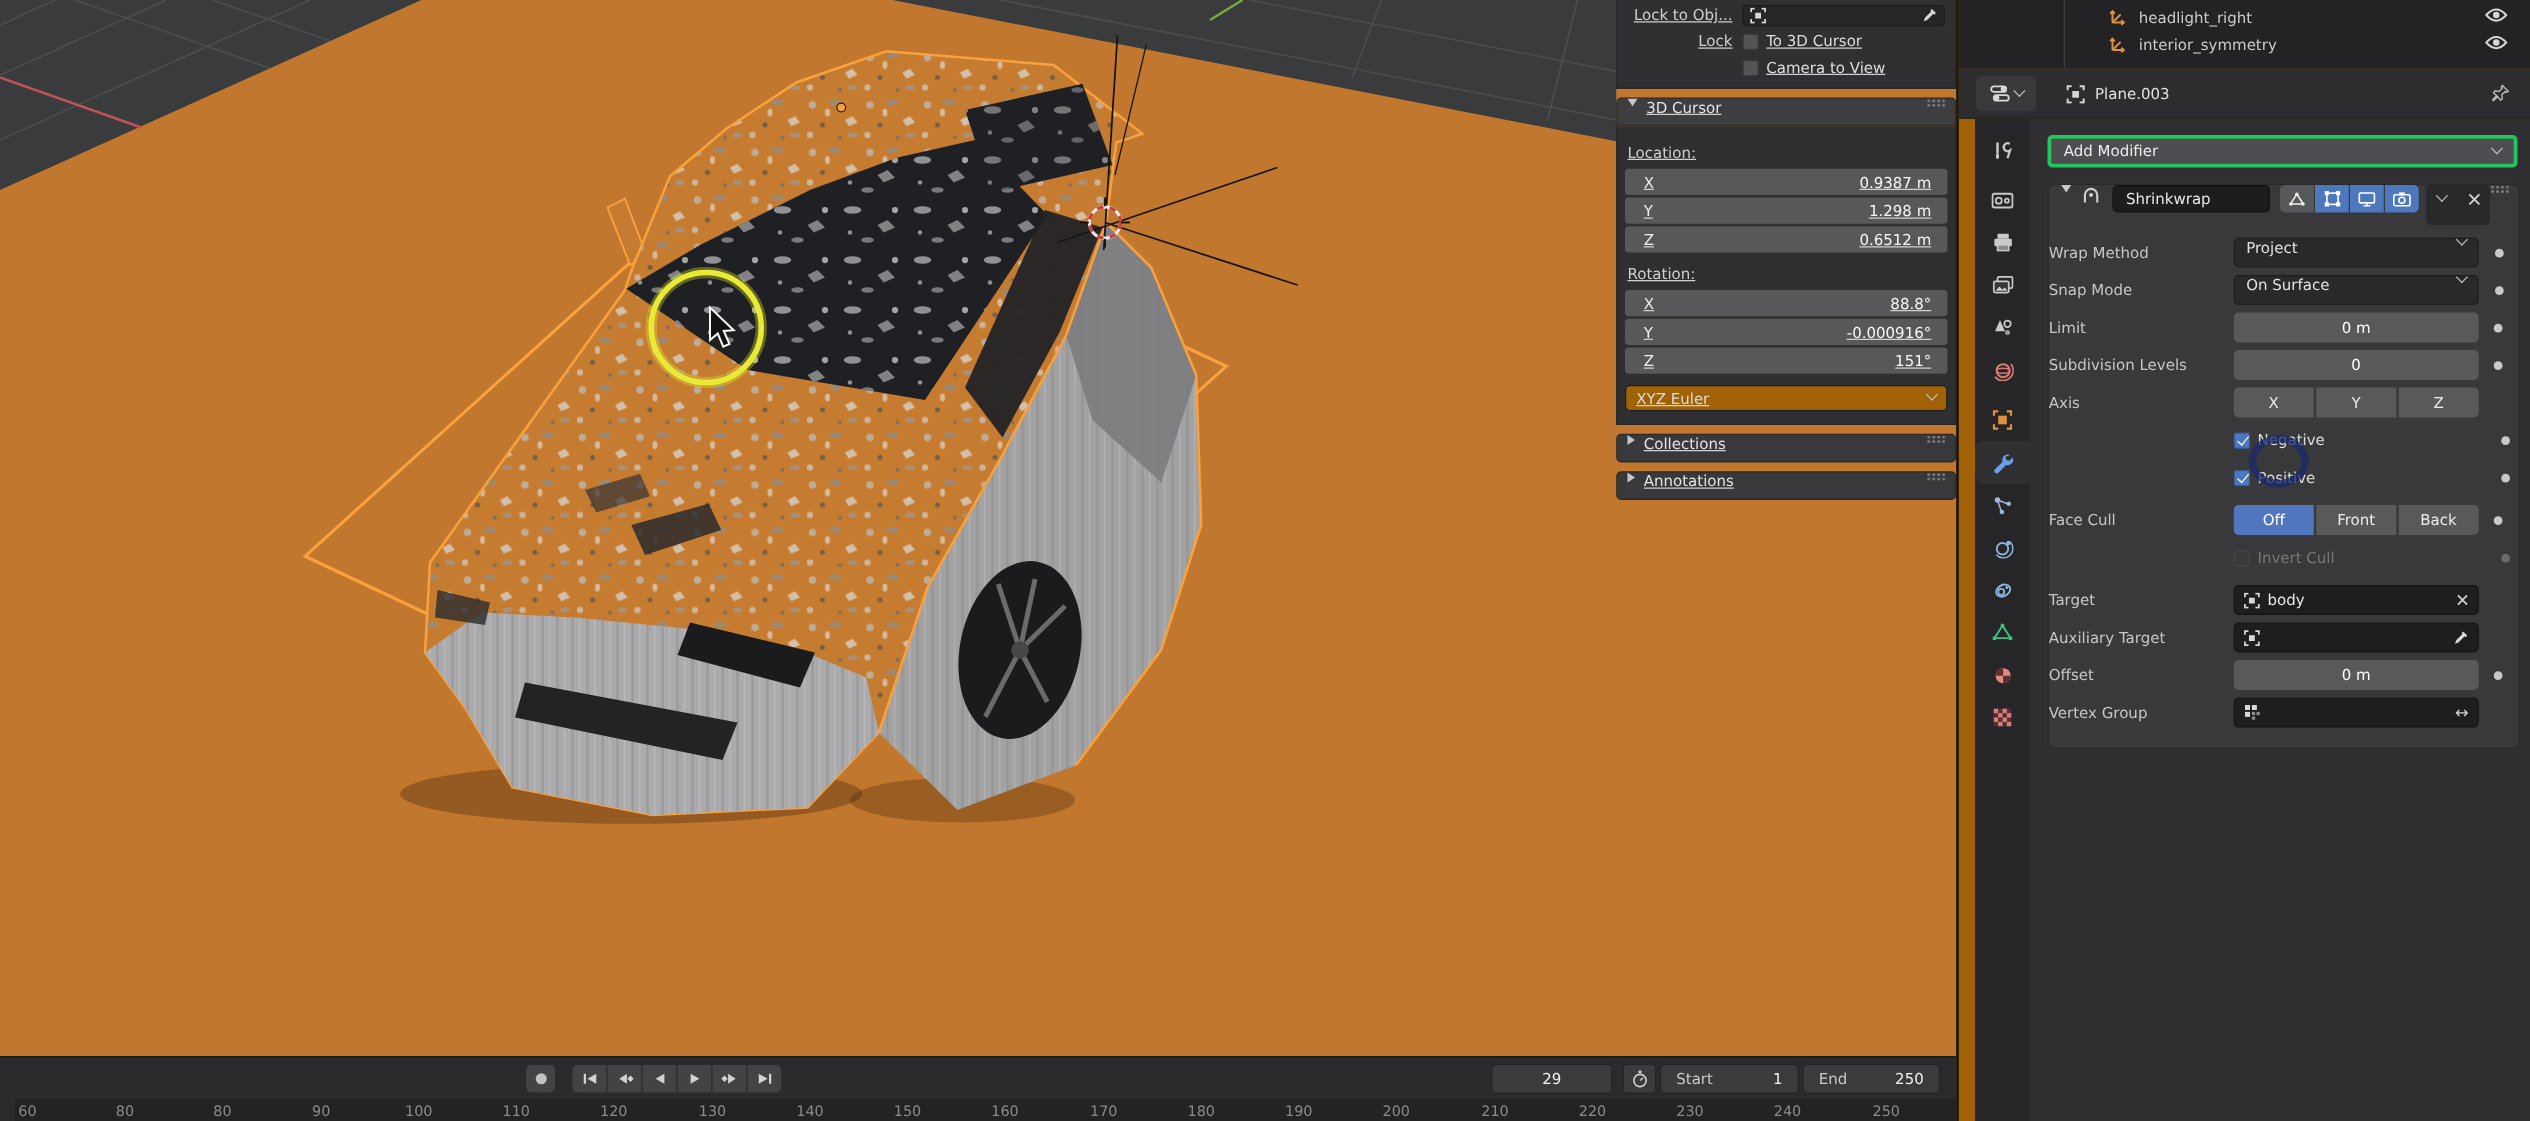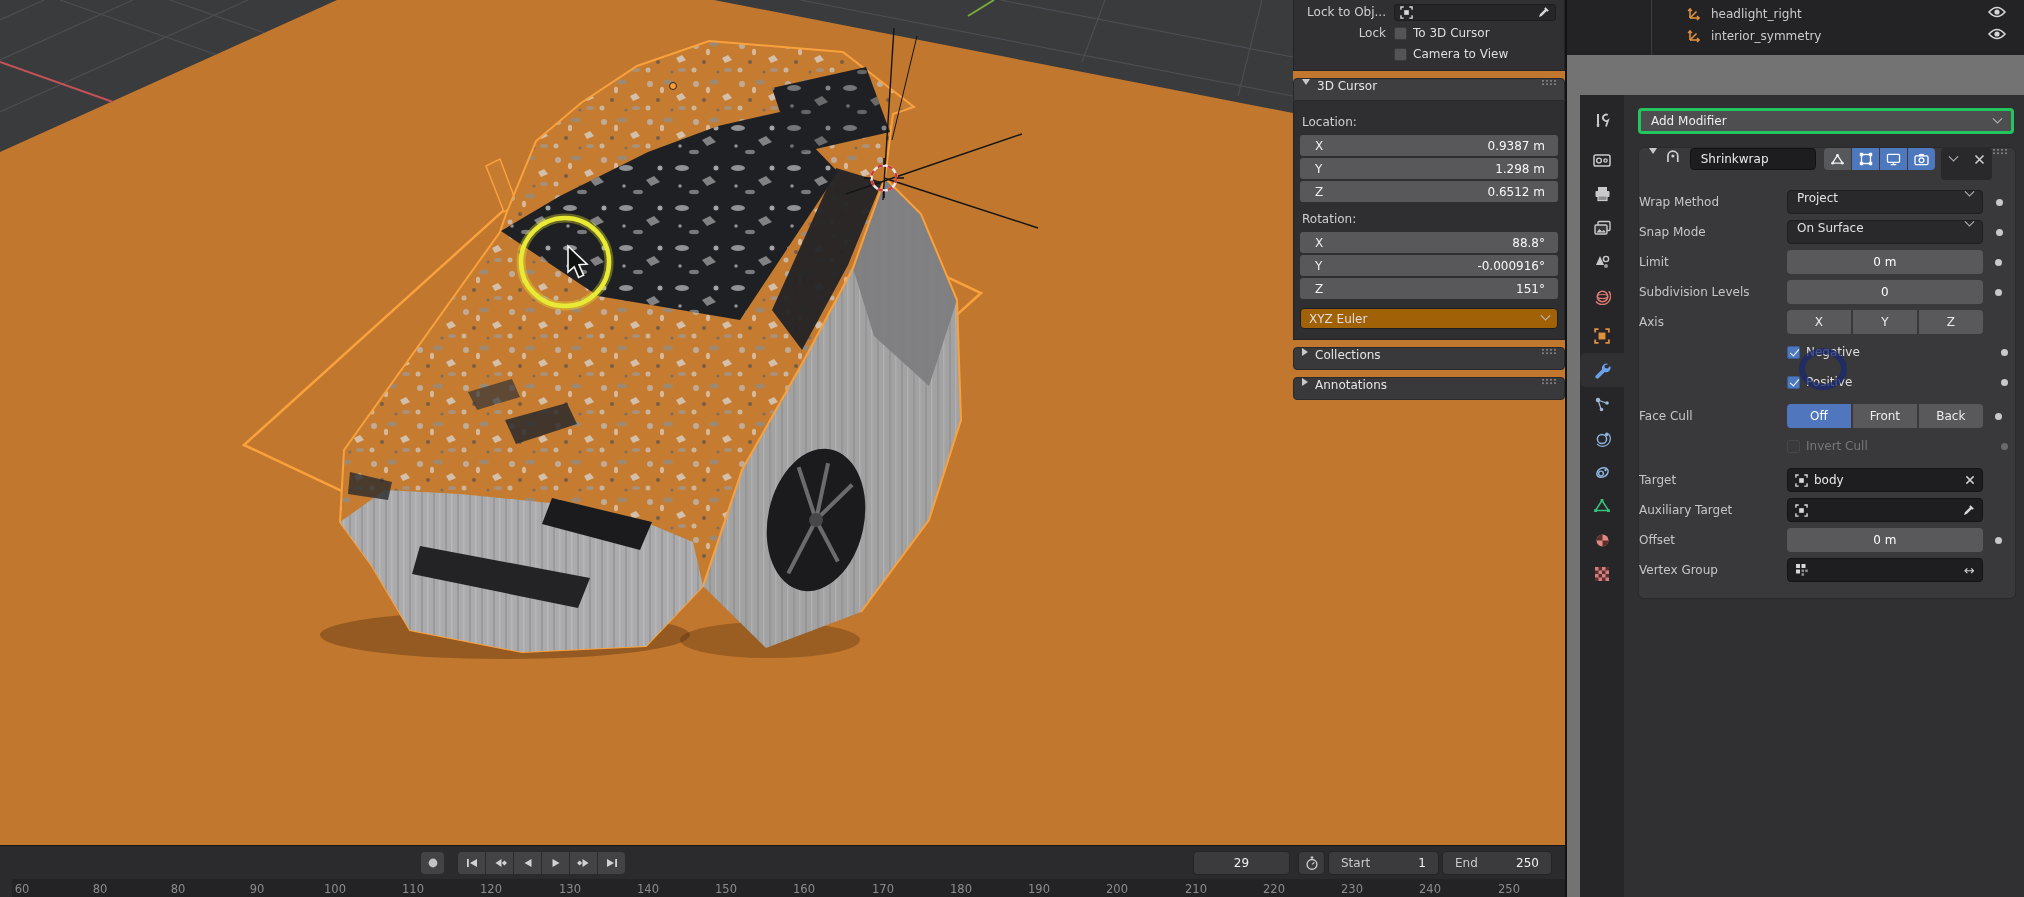--- a/index.html
+++ b/index.html
@@ -5,21 +5,21 @@
   * { box-sizing: border-box; margin:0; padding:0; }
   html,body { background:#151515; }
   body { font-family:"DejaVu Sans", sans-serif; font-size:12px; color:#d0d0d0; }
   #app { position:relative; width:2024px; height:897px; overflow:hidden; background:#2e2e30; }
 
   
   #viewport { position:absolute; left:0; top:0; width:1565px; height:845px; background:#c1772e; }
   #scene { position:absolute; left:0; top:0; }
 
   
-  #npanel { position:absolute; left:1293px; top:0; width:272px; }
+  #npanel { position:absolute; left:1293px; top:0; width:272px;text-decoration:underline; }
   .nsec { background:#303032; border:1px solid #242426; border-top:none; padding:4px 8px 8px 8px; }
   .nrow { display:flex; align-items:center; height:16px; margin-top:5px; }
   .nlab { width:92px; text-align:right; padding-right:8px; color:#cfcfcf; white-space:nowrap; }
   .objfield { flex:1; display:flex; align-items:center; height:17px; background:#262628; border-radius:3px; padding:0 5px; border:1px solid #1d1d1f; }
   .objfield .sp { flex:1; }
   .chk { position:relative; width:13px; height:13px; background:#545456; border:1px solid #39393b; border-radius:2px; flex:0 0 auto; }
   .chk.on { background:#4d78bd; border-color:#3a5d96; }
   .chk.on::after { content:""; position:absolute; left:3.5px; top:0.5px; width:4px; height:8px;
      border-right:1.8px solid #fff; border-bottom:1.8px solid #fff; transform:rotate(40deg); }
   .chk.dis { background:#3a3a3c; border-color:#464648; }
@@ -45,21 +45,21 @@
   #transport { position:absolute; left:458px; top:6px; display:flex; gap:1px; }
   #transport .tb { width:27px; height:22px; background:#434345; display:flex; align-items:center; justify-content:center; }
   #transport .tb:first-child { border-radius:4px 0 0 4px; }
   #transport .tb:last-child { border-radius:0 4px 4px 0; }
   .tfield { position:absolute; top:5px; height:24px; background:#3b3b3d; border:1px solid #242426; border-radius:4px; display:flex; align-items:center; color:#f0f0f0; }
   .tfield .fl { color:#c9c9c9; }
   #ruler { position:absolute; left:0; top:33px; width:100%; height:19px; background:#232325;margin-left:12px; }
   #ruler span { position:absolute; top:3px; transform:translateX(-50%); color:#8b8b8b; font-size:11.5px; }
 
   
-  #right { position:absolute; left:1565px; top:0; width:459px; height:897px; background:#737373; border-left:2px solid #131313; }
+  #right { position:absolute; left:1565px; top:0; width:459px; height:897px; background:#a16207; border-left:2px solid #131313; }
   #outliner { position:absolute; left:0; top:0; width:100%; height:55px; background:#232325; overflow:hidden; }
   .oline { position:absolute; left:84px; top:0; width:1px; height:55px; background:#3c3c3e; }
   .orow { position:absolute; left:0; height:21px; width:100%; display:flex; align-items:center; }
   .orow .lbl { margin-left:10px; color:#cccccc; }
   .orow .eye { position:absolute; right:18px; }
   #propheader { position:absolute; left:0; top:55px; width:100%; height:40px; background:#2d2d2f; border-bottom:1px solid #232325; }
   #edselector { position:absolute; left:14px; top:6px; width:48px; height:28px; background:#39393b; border-radius:4px; display:flex; align-items:center; justify-content:center; gap:2px; }
   #breadcrumb { position:absolute; left:86px; top:0; height:40px; display:flex; align-items:center; gap:8px; color:#e2e2e2; }
   #pin { position:absolute; right:16px; top:12px; }
   #tabstrip { position:absolute; left:13px; top:95px; width:44px; height:802px; background:#262628; }
@@ -434,20 +434,43 @@
         <span class="lbl">interior_symmetry</span>
         <span class="eye">
           <svg width="18" height="12" viewBox="0 0 18 12">
               <path d="M1,6 Q9,-3 17,6 Q9,15 1,6Z" fill="none" stroke="#d5d5d5" stroke-width="1.6"></path>
               <circle cx="9" cy="6" r="2.6" fill="#d5d5d5"></circle>
             </svg>
         </span>
       </div>
     </div>
 
+    <div id="propheader">
+      <div id="edselector">
+        <svg width="18" height="16" viewBox="0 0 18 16">
+          <rect x="1" y="2" width="12" height="4.5" rx="2.2" fill="none" stroke="#d8d8d8" stroke-width="1.4"></rect>
+          <circle cx="10.5" cy="4.2" r="2" fill="#d8d8d8"></circle>
+          <rect x="3" y="9" width="12" height="4.5" rx="2.2" fill="none" stroke="#d8d8d8" stroke-width="1.4"></rect>
+          <circle cx="5.5" cy="11.2" r="2" fill="#d8d8d8"></circle>
+        </svg>
+        <span class="chev" style="margin-left:0;"></span>
+      </div>
+      <div id="breadcrumb">
+        <svg width="15" height="15" viewBox="0 0 14 14">
+          <path d="M1,4 V1 H4 M10,1 H13 V4 M13,10 V13 H10 M4,13 H1 V10" fill="none" stroke="#d8d8d8" stroke-width="1.5"></path>
+          <rect x="4.5" y="4.5" width="5" height="5" fill="#d8d8d8"></rect>
+        </svg>
+        <span>Plane.003</span>
+      </div>
+      <span id="pin">
+        <svg width="15" height="15" viewBox="0 0 16 16">
+            <path d="M9.5,1.5 L14.5,6.5 L12.6,7.4 L11.6,6.8 L9,9.4 L9.6,12.6 L8,14 L5.4,11 L2,14.4 L1.2,13.6 L4.6,10.2 L2,7.6 L3.4,6 L6.6,6.6 L9.2,4 L8.6,3.2 Z" fill="none" stroke="#bdbdbd" stroke-width="1.2"></path>
+          </svg>
+      </span>
+    </div>
 
     <div id="tabstrip">
       <div class="ptab" style="margin-top:8px;">
         <svg width="17" height="17" viewBox="0 0 17 17">
           <line x1="4" y1="2" x2="4" y2="11" stroke="#c9c9c9" stroke-width="2"></line>
             <rect x="2.8" y="11" width="2.4" height="4" rx="1" fill="#c9c9c9"></rect>
           <path d="M13.8,3 a3.2,3.2 0 1 0 .2,5.4 L12,14.5" fill="none" stroke="#c9c9c9" stroke-width="1.8"></path>
         </svg>
       </div>
       <div class="ptab gap">

